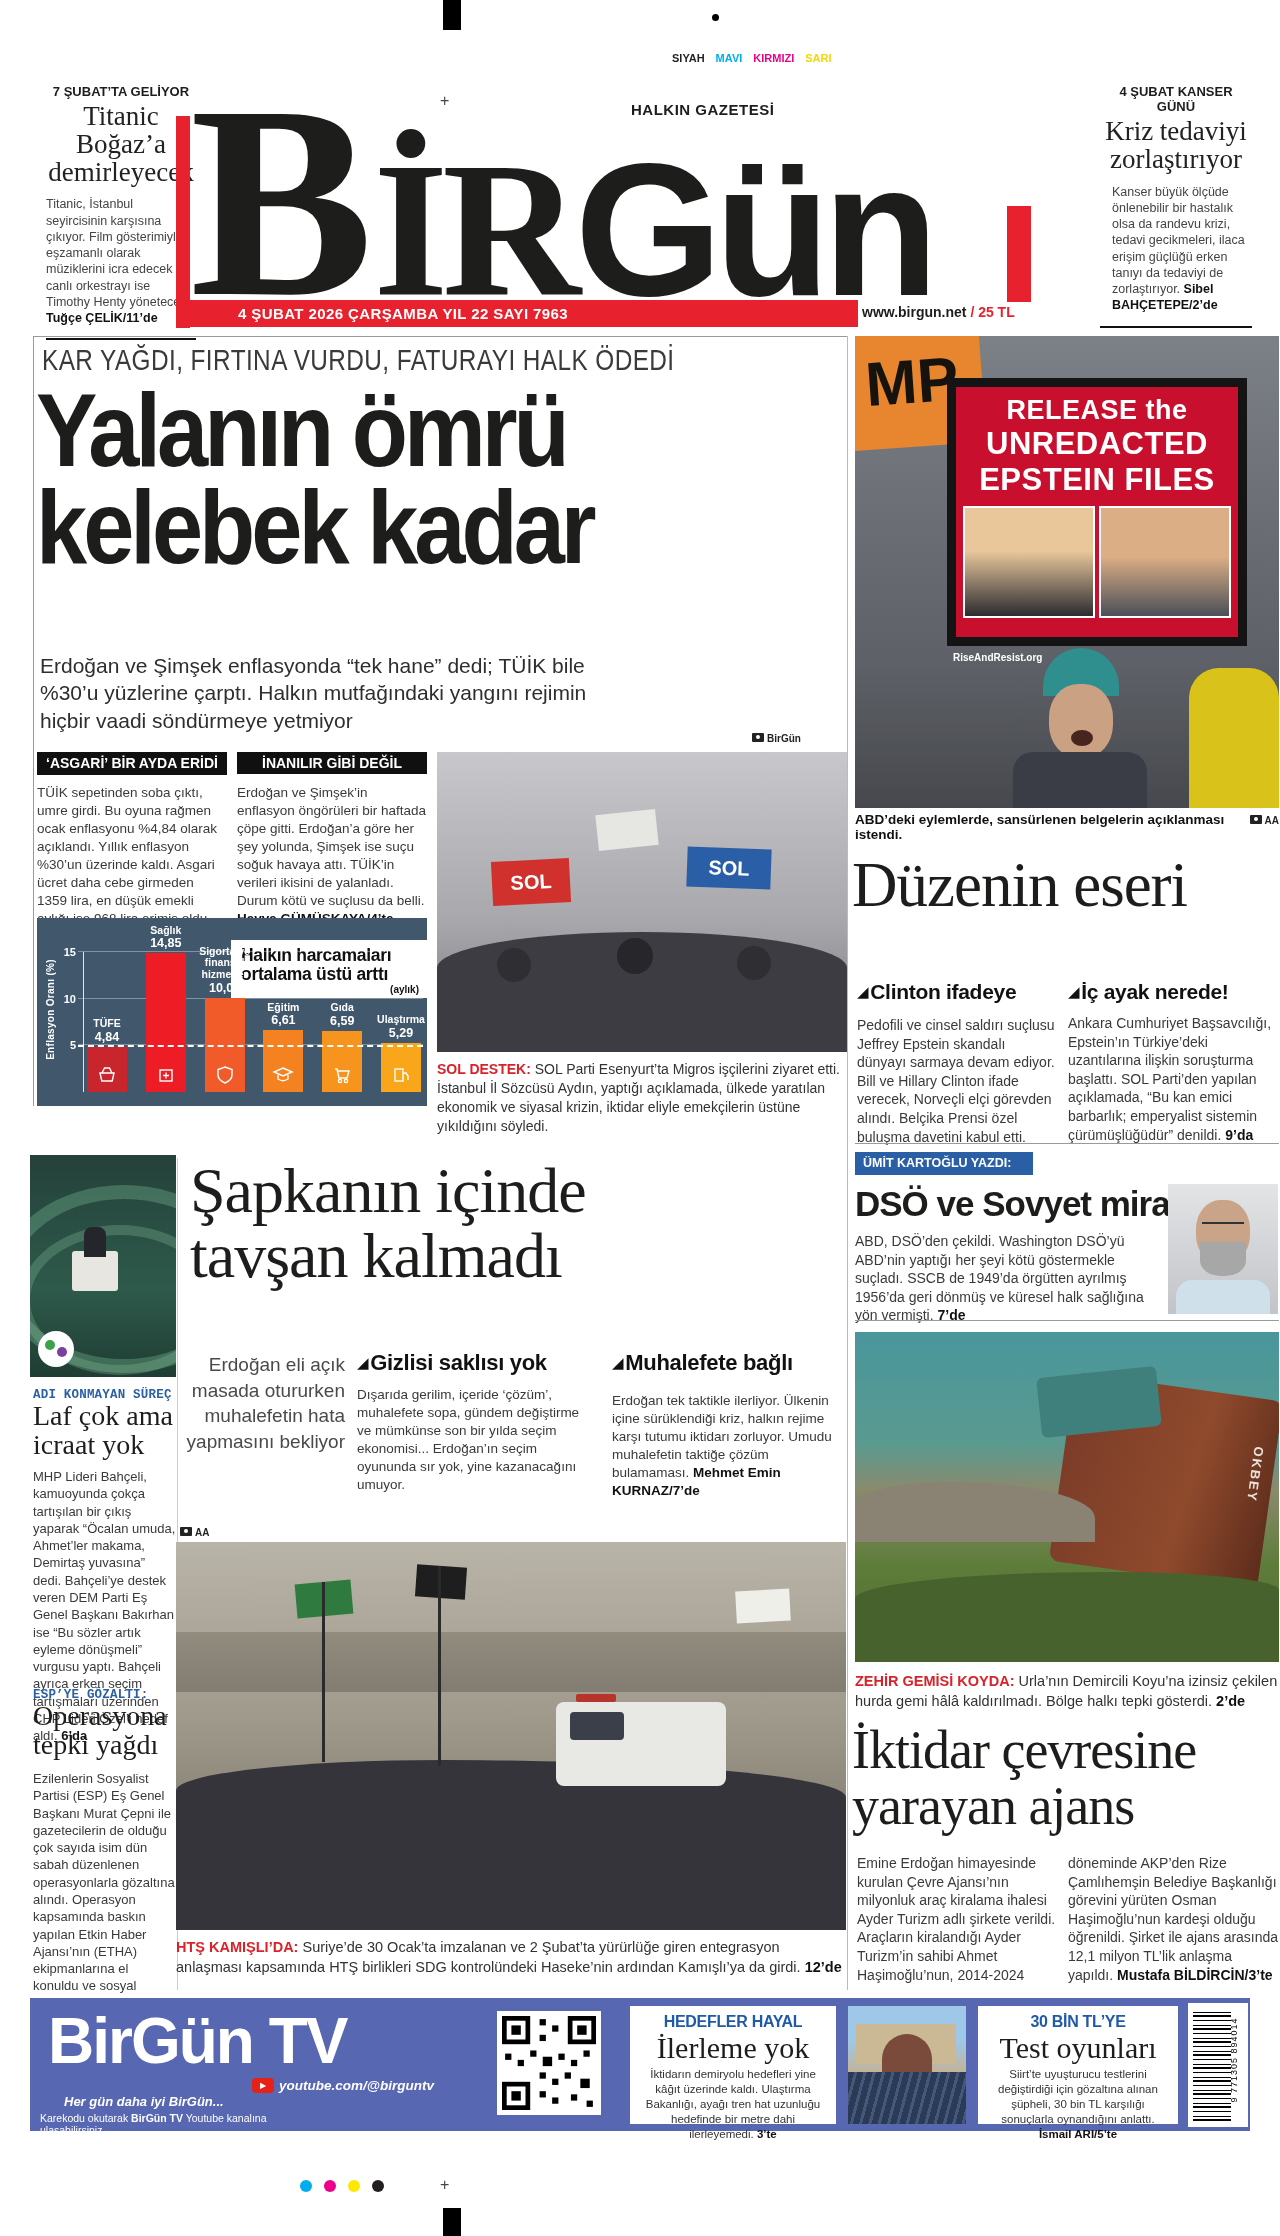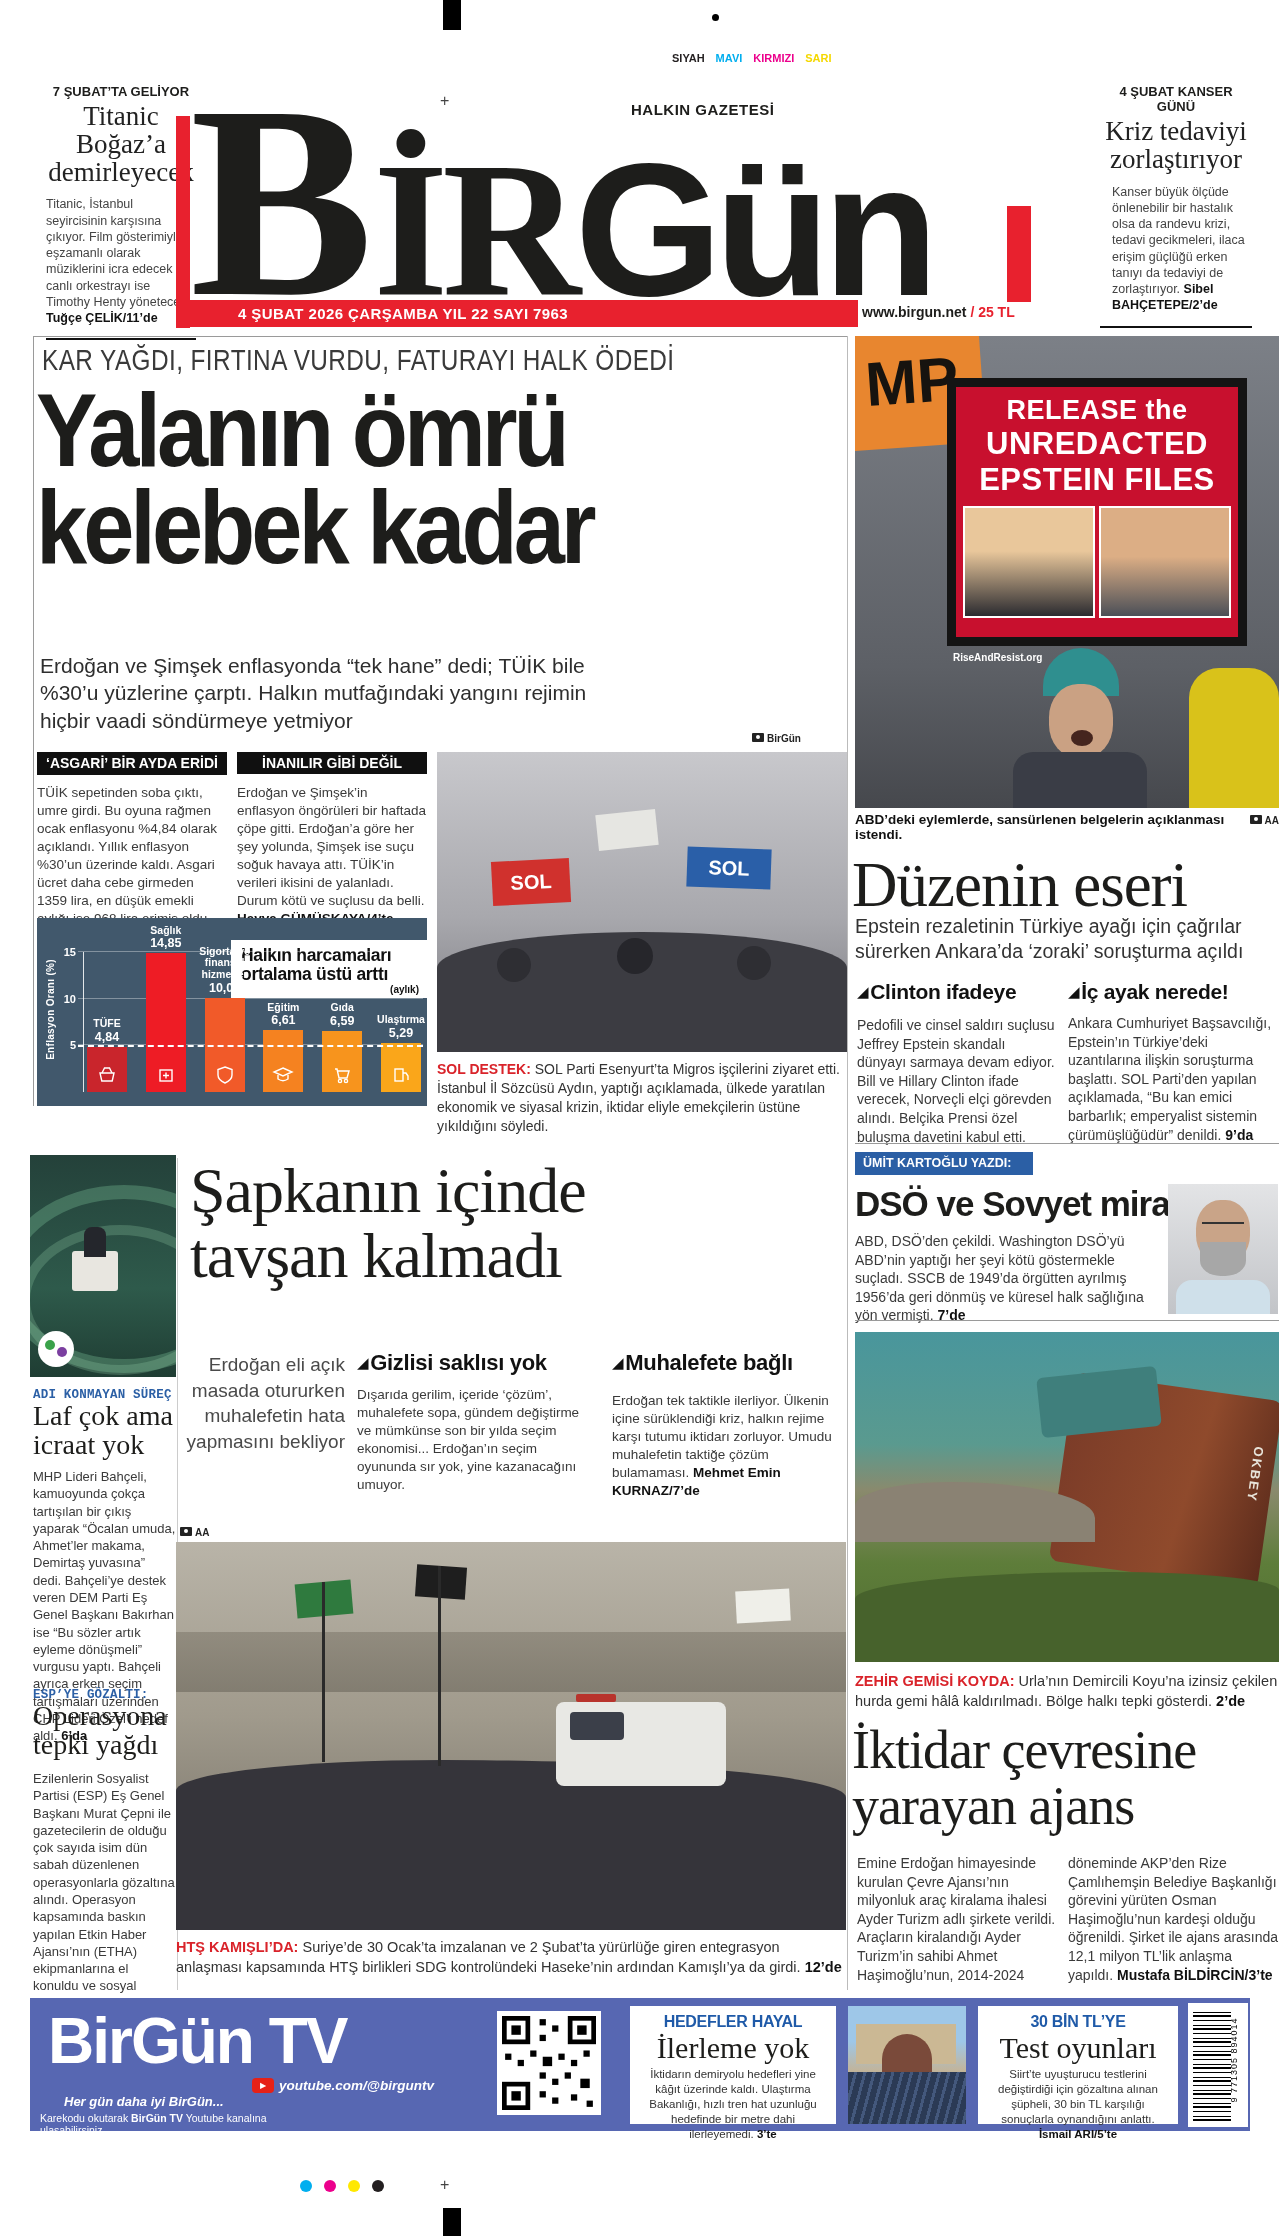--- a/index.html
+++ b/index.html
@@ -221,21 +221,20 @@
       <div style="position:absolute;left:66px;top:82px;width:22px;height:16px;border-radius:50%;background:#45251e;"></div>
       <div style="position:absolute;left:8px;top:104px;width:134px;height:56px;background:#3a3d46;border-radius:20px 20px 0 0;"></div>
     </div>
     <div class="sh" style="right:0;bottom:0;width:90px;height:140px;background:#d9c21a;border-radius:30px 30px 0 0;"></div>
   </div>
   <div class="abs" style="left:855px;top:812px;width:424px;display:flex;justify-content:space-between;align-items:baseline;">
     <span style="font-size:13.5px;font-weight:bold;color:#111;">ABD’deki eylemlerde, sansürlenen belgelerin açıklanması istendi.</span>
     <span class="credit" style="white-space:nowrap;"><span class="cam"></span><span>AA</span></span>
   </div>
   <div class="abs serif" style="left:852px;top:836px;font-size:63px;letter-spacing:-1px;color:#1d1d1b;line-height:1;padding-top:8px;margin-top:8px;top:838px;">Düzenin eseri</div>
-  <div class="abs" style="left:855px;top:914px;width:422px;font-size:19.5px;line-height:1.3;color:#333;">Epstein rezaletinin Türkiye ayağı için çağrılar sürerken Ankara’da ‘zoraki’ soruşturma açıldı</div>
   <div class="abs" style="left:857px;top:980px;width:198px;">
     <div class="colhead"><span class="tri">◢</span><span>Clinton ifadeye</span></div>
     <div class="body-txt" style="margin-top:12px;font-size:14px;">Pedofili ve cinsel saldırı suçlusu Jeffrey Epstein skandalı dünyayı sarmaya devam ediyor. Bill ve Hillary Clinton ifade verecek, Norveçli elçi görevden alındı. Belçika Prensi özel buluşma davetini kabul etti.</div>
   </div>
   <div class="abs" style="left:1068px;top:980px;width:211px;">
     <div class="colhead"><span class="tri">◢</span><span>İç ayak nerede!</span></div>
     <div class="body-txt" style="margin-top:10px;font-size:14px;">
       <span>Ankara Cumhuriyet Başsavcılığı, Epstein’ın Türkiye’deki uzantılarına ilişkin soruşturma başlattı. SOL Parti’den yapılan açıklamada, “Bu kan emici barbarlık; emperyalist sistemin çürümüşlüğüdür” denildi. </span><span class="byline">9’da</span>
     </div>
   </div>
@@ -371,21 +370,21 @@
         <rect x="24" y="48" width="4" height="4"></rect>
           <rect x="32" y="52" width="4" height="4"></rect>
           <rect x="44" y="50" width="4" height="4"></rect>
           <rect x="54" y="54" width="4" height="4"></rect>
       </g>
     </svg>
   </div>
   <div class="abs tv-card" style="left:630px;top:2006px;width:206px;height:118px;">
     <div class="tv-kicker">HEDEFLER HAYAL</div>
     <div class="tv-head">İlerleme yok</div>
-    <div class="tv-body"><span>İktidarın demiryolu hedefleri yine kâğıt üzerinde kaldı. Ulaştırma Bakanlığı, hızlı tren hat uzunluğu hedefinde bir metre dahi ilerleyemedi. </span><span class="byline">3’te</span></div>
+    <div class="tv-body"><span>İktidarın demiryolu hedefleri yine kâğıt üzerinde kaldı. Ulaştırma Bakanlığı, ayağı tren hat uzunluğu hedefinde bir metre dahi ilerleyemedi. </span><span class="byline">3’te</span></div>
   </div>
   <div class="abs ph" style="left:848px;top:2006px;width:118px;height:118px;background:linear-gradient(#9ec7e8 30%,#c2b49a 55%,#5a6472);">
     <div class="sh" style="left:8px;top:18px;width:100px;height:40px;background:#cbb894;"></div>
     <div class="sh" style="left:34px;top:28px;width:50px;height:46px;background:#7a4a3a;border-radius:25px 25px 0 0;"></div>
     <div class="sh" style="left:0;bottom:0;width:118px;height:52px;background:repeating-linear-gradient(105deg,#2b3a55 0 6px,#44587c 6px 9px);"></div>
   </div>
   <div class="abs tv-card" style="left:978px;top:2006px;width:200px;height:118px;">
     <div class="tv-kicker">30 BİN TL’YE</div>
     <div class="tv-head">Test oyunları</div>
     <div class="tv-body"><span>Siirt’te uyuşturucu testlerini değiştirdiği için gözaltına alınan şüpheli, 30 bin TL karşılığı sonuçlarla oynandığını anlattı. </span><span class="byline">İsmail ARI/5’te</span></div>

